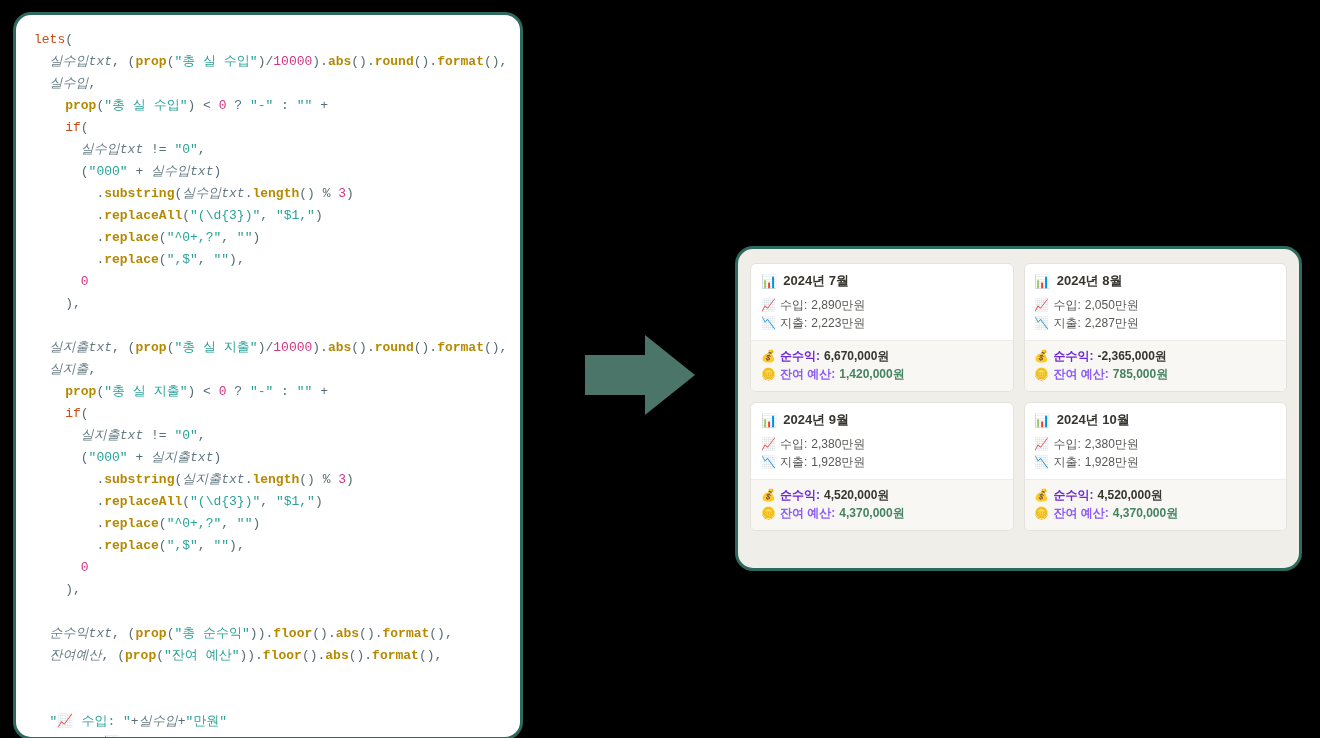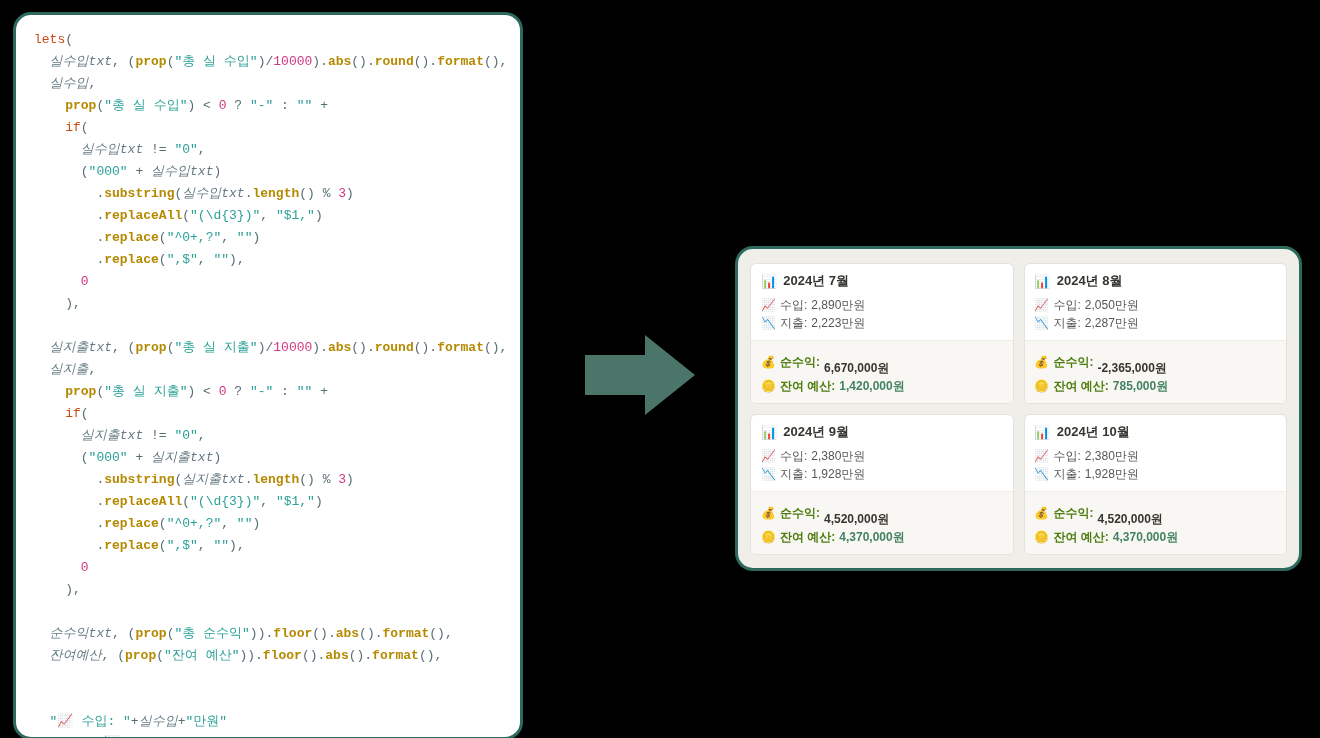--- a/index.html
+++ b/index.html
@@ -84,23 +84,23 @@
     gap: 4px;
     line-height: 18px;
   }
   .card-foot {
     background: #f8f7f3;
     border-top: 1px solid #eeece5;
     padding: 6px 10px 8px 10px;
     font-size: 12px;
     line-height: 18px;
   }
-  .prof-label { color: #4d7c0f; font-weight:600; }
-  .prof-val { color: #37352f; font-weight:600;margin-top:12px; }
-  .bud-label { color: #4d7c0f; font-weight:600; }
+  .prof-label { color: #6d28d9; font-weight:600; }
+  .prof-val { color: #37352f; font-weight:600; }
+  .bud-label { color: #8b5cf6; font-weight:600; }
   .bud-val { color: #448361; font-weight:600;text-align:center; }
 </style>
 </head>
 <body>
 
 <div class="code-panel">
 <pre><span class="kw">lets</span>(
   <span class="var">실수입txt</span>, (<span class="fn">prop</span>(<span class="str">"총 실 수입"</span>)/<span class="num">10000</span>).<span class="fn">abs</span>().<span class="fn">round</span>().<span class="fn">format</span>(),
   <span class="var">실수입</span>,
     <span class="fn">prop</span>(<span class="str">"총 실 수입"</span>)<span> &lt; </span><span class="num">0</span><span> ? </span><span class="str">"-"</span><span> : </span><span class="str">""</span><span> +</span>

